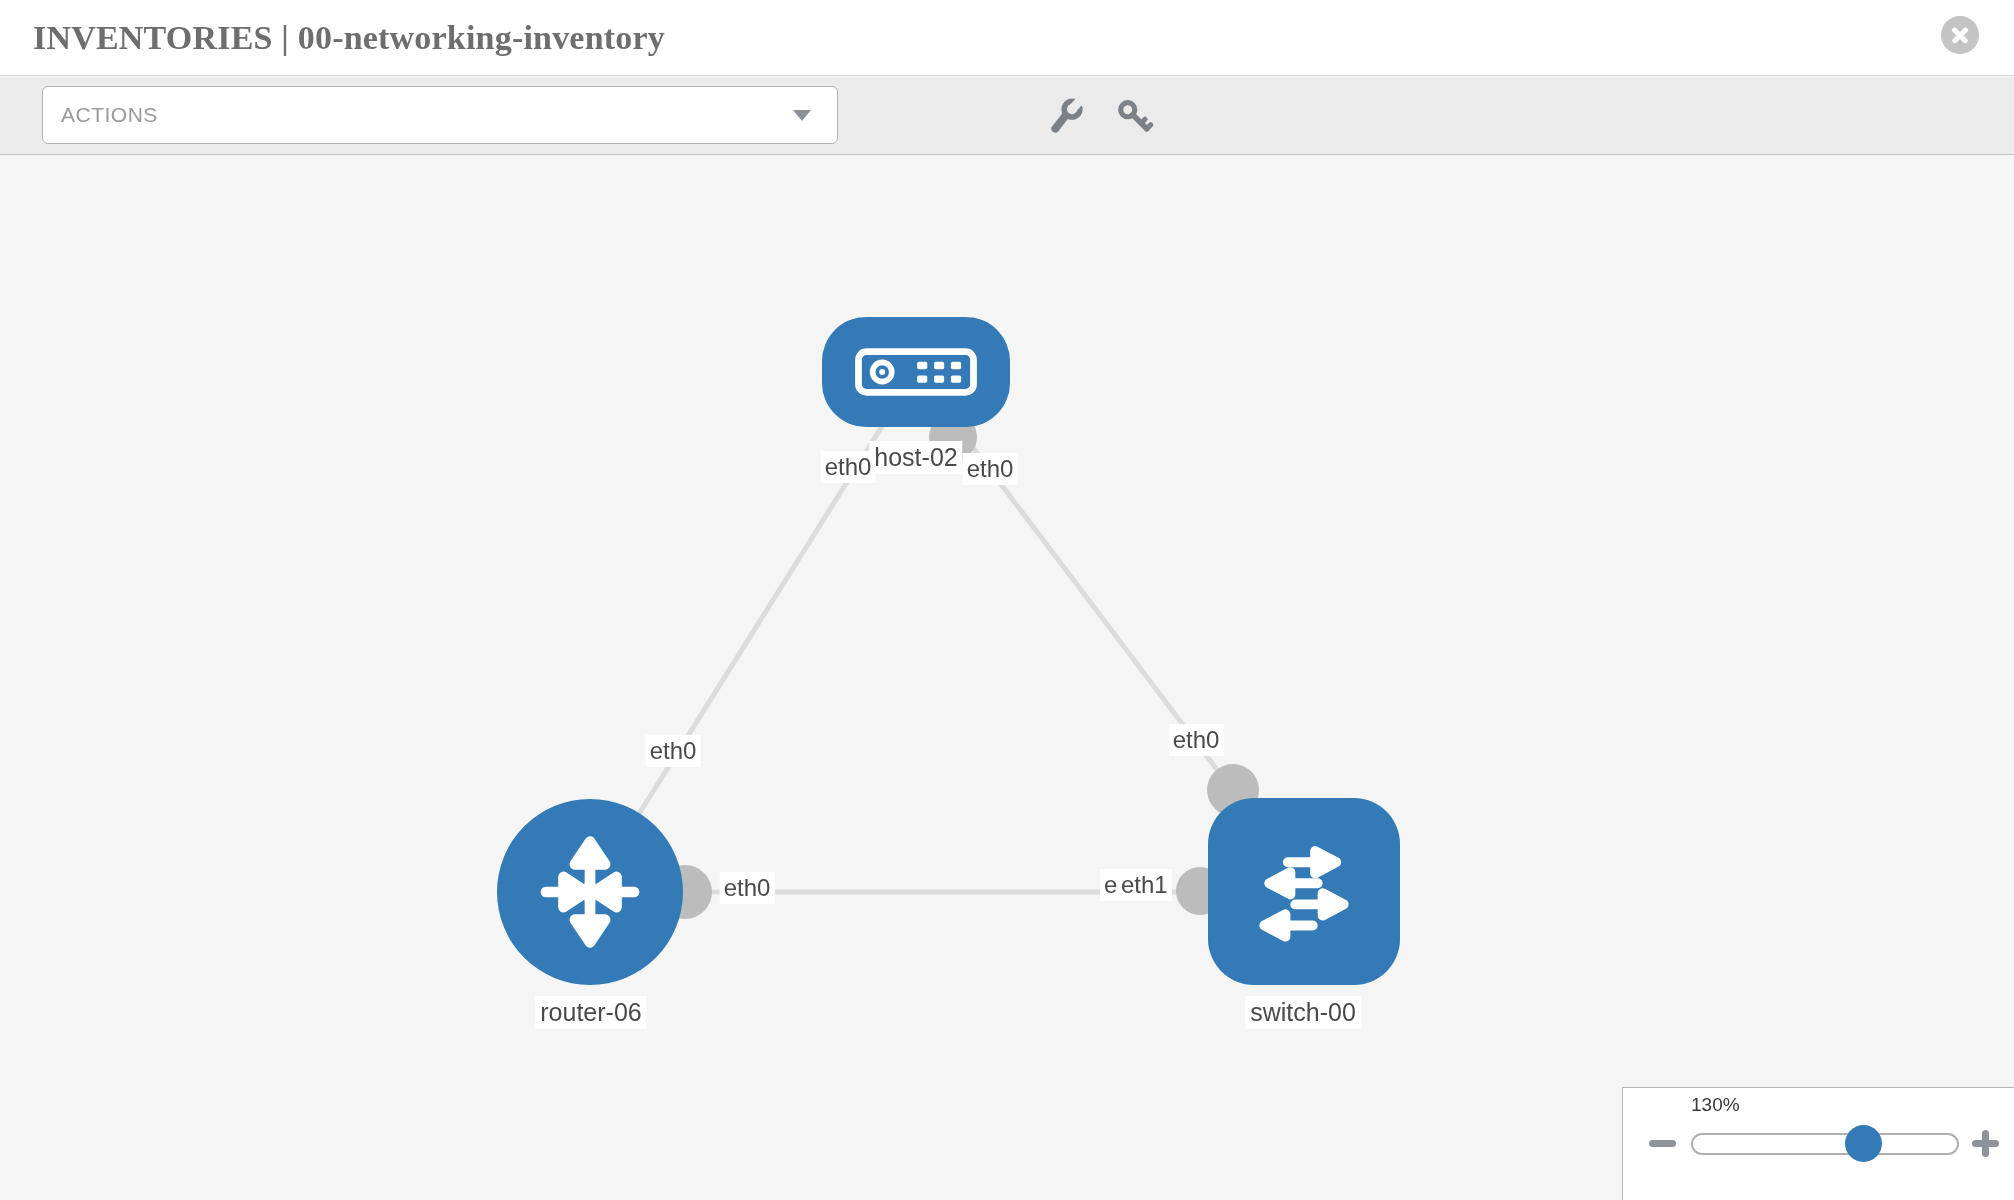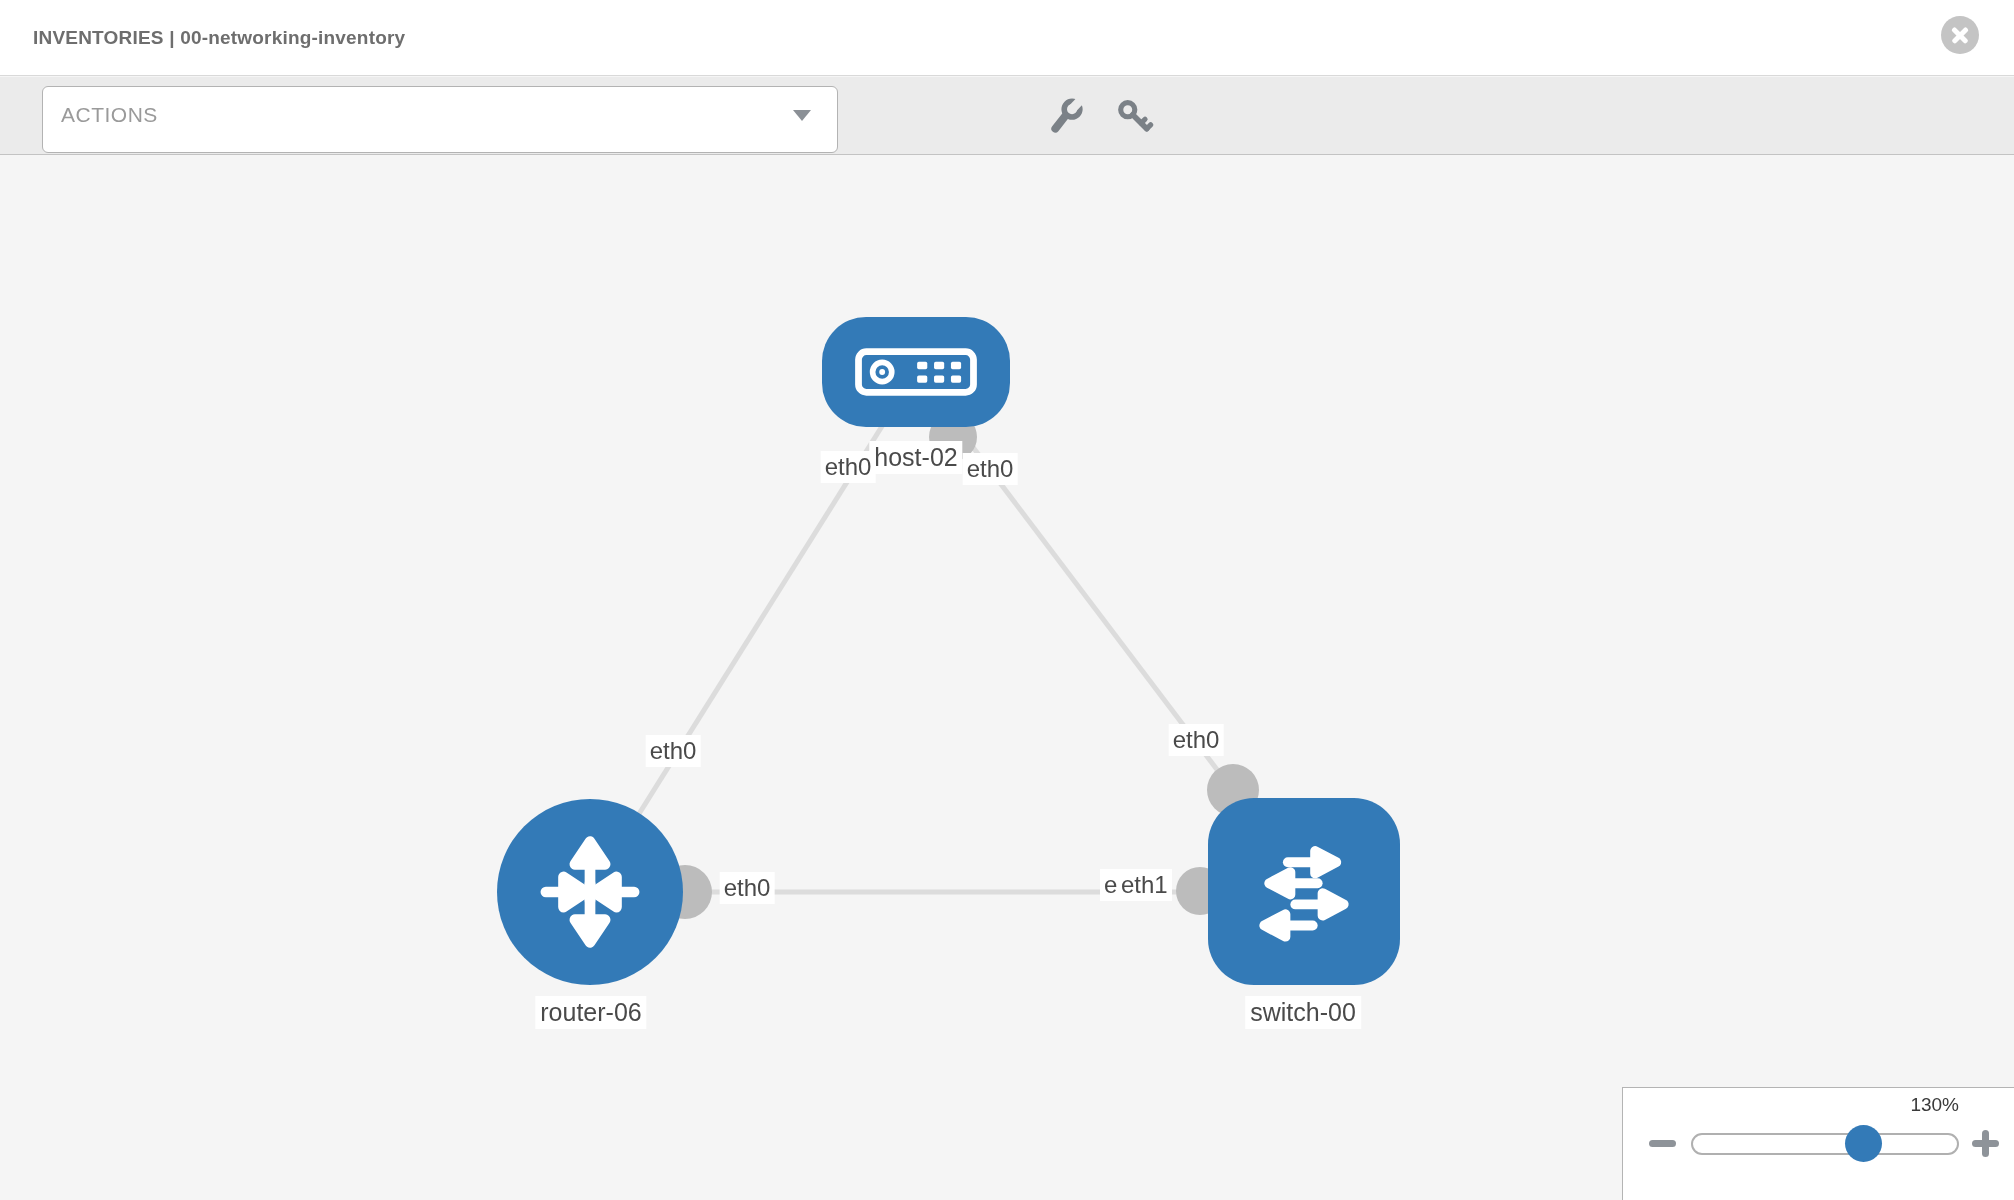--- a/index.html
+++ b/index.html
@@ -6,32 +6,32 @@
   html,body { width:2014px; height:1200px; }
   body {
     position: relative; overflow: hidden; background:#f5f5f5;
     font-family:"Liberation Sans", sans-serif;
   }
 
   
   .titlebar { position:absolute; left:0; top:0; width:2014px; height:76px;
               background:#ffffff; border-bottom:1px solid #d9d9d9; }
   .page-title { position:absolute; left:33px; top:0; height:68px; line-height:76px;
-                font-size:19px; font-weight:bold; color:#6e6e6e; letter-spacing:.2px; }
+                font-size:34px; font-weight:bold; color:#6e6e6e; letter-spacing:.2px;font-family:Liberation Serif, serif; }
   .close-btn { position:absolute; left:1941px; top:16px; width:38px; height:38px;
                border-radius:50%; background:#c4c4c4; cursor:pointer; }
   .close-btn .bar { position:absolute; left:9px; top:17px; width:20px; height:4.5px;
                     background:#ffffff; border-radius:2px; }
   .close-btn .bar.b1 { transform:rotate(45deg); }
   .close-btn .bar.b2 { transform:rotate(-45deg); }
 
   
   .toolbar { position:absolute; left:0; top:77px; width:2014px; height:78px;
              background:#ebebeb; border-bottom:1px solid #c3c3c3; }
-  .select-box { position:absolute; top:9px; height:67px; background:#ffffff;
+  .select-box { position:absolute; top:9px; height:58px; background:#ffffff;
                 border:1px solid #b3b3b3; border-radius:6px; }
   .select-box .sel-label { position:absolute; left:18px; top:0; height:55px; line-height:55px;
                            font-size:21px; color:#9a9a9a; letter-spacing:.5px; }
   .caret { position:absolute; right:26px; top:23px; width:0; height:0;
            border-left:9px solid transparent; border-right:9px solid transparent;
            border-top:11px solid #8b9096; }
   .actions-box { left:42px; width:796px; }
   .search-box  { left:1183px; width:799px; }
   .search-box input { position:absolute; left:18px; top:1px; width:700px; height:53px;
                       border:none; outline:none; background:transparent;
@@ -61,21 +61,21 @@
   .e1 { left:673px;  top:579px; }
   .e2 { left:990px;  top:297px; }
   .e3 { left:1196px; top:568px; }
   .e4 { left:747px;  top:716px; }
   .e5 { left:1100px; top:713px; transform:none; z-index:1; }
   .e6 { left:1117px; top:713px; transform:none; z-index:2; }
 
   
   .zoom-panel { position:absolute; left:1622px; top:1087px; width:393px; height:114px;
                 background:#ffffff; border:1px solid #b4b4b4; }
-  .zoom-level { position:absolute; left:68px; top:6px; width:268px; text-align:right;
+  .zoom-level { position:absolute; left:68px; top:6px; width:268px; text-align:left;
                 font-size:19px; color:#3a3a3a; }
   .zoom-minus { position:absolute; left:26px; top:52px; width:27px; height:7px;
                 border-radius:4px; background:#8e9399; cursor:pointer; }
   .zoom-track { position:absolute; left:68px; top:45px; width:268px; height:22px;
                 border:2px solid #b0b0b0; border-radius:11px; background:#ffffff; cursor:pointer; }
   .zoom-thumb { position:absolute; left:222px; top:37px; width:37px; height:37px;
                 border-radius:50%; background:#337ab7; cursor:grab; }
   .zoom-plus  { position:absolute; left:349px; top:42px; width:27px; height:27px; cursor:pointer; }
   .zoom-plus .h { position:absolute; left:0; top:10px; width:27px; height:7px;
                   border-radius:4px; background:#8e9399; }

